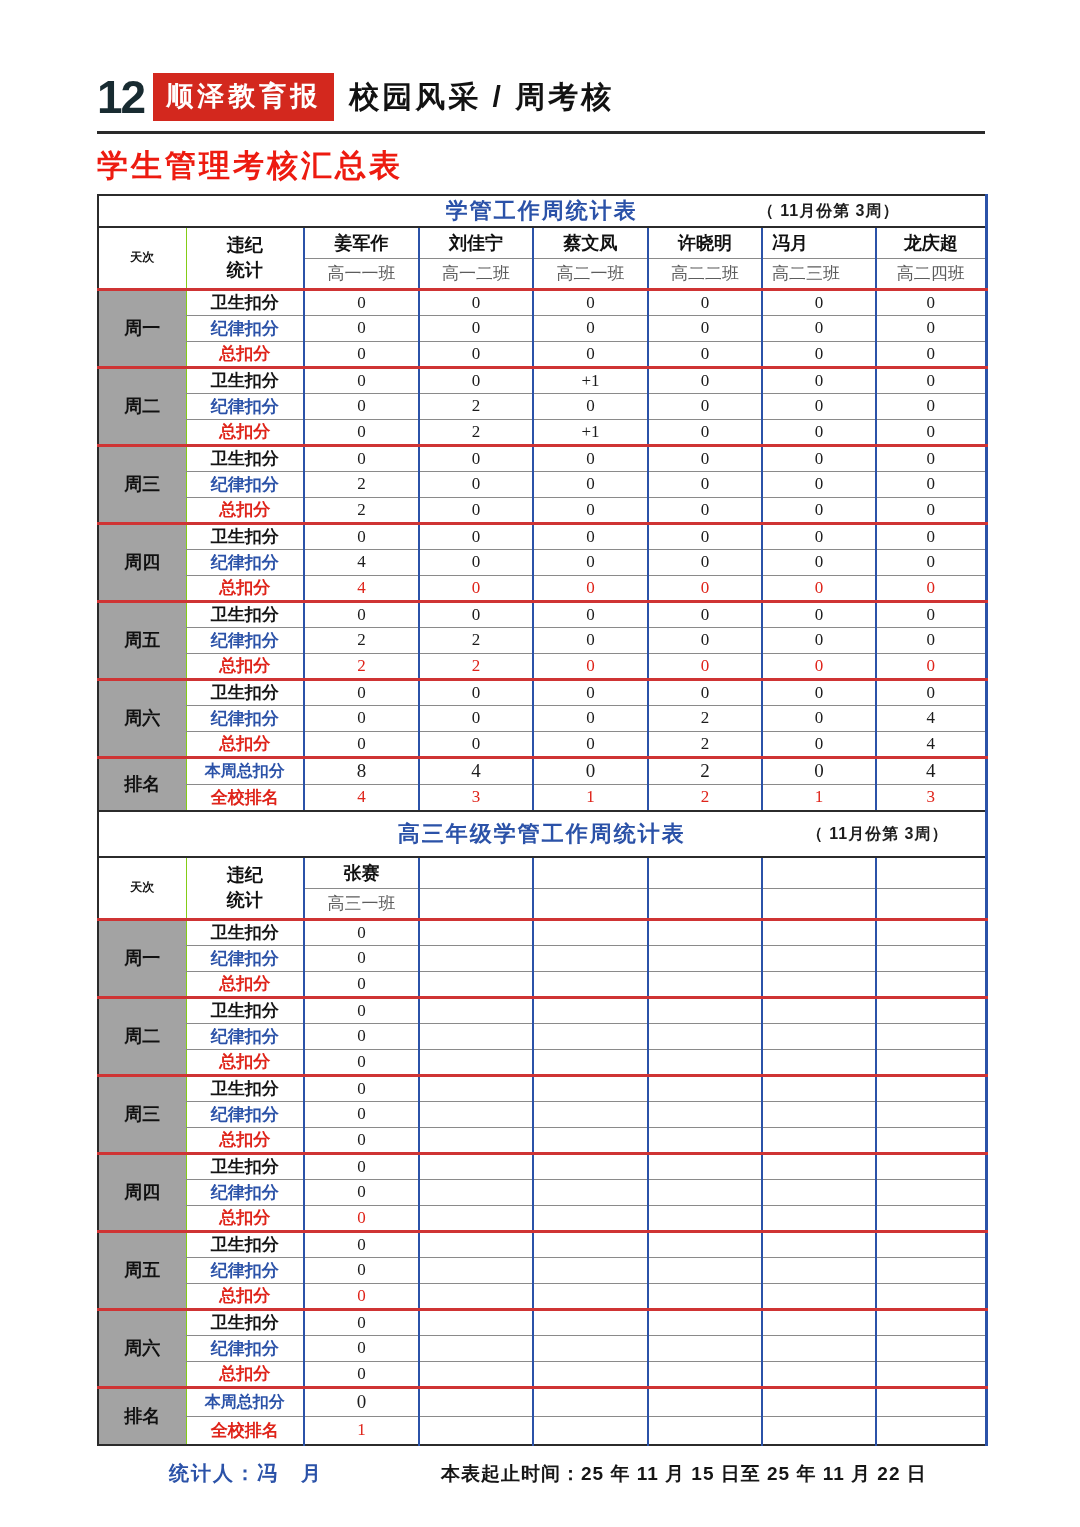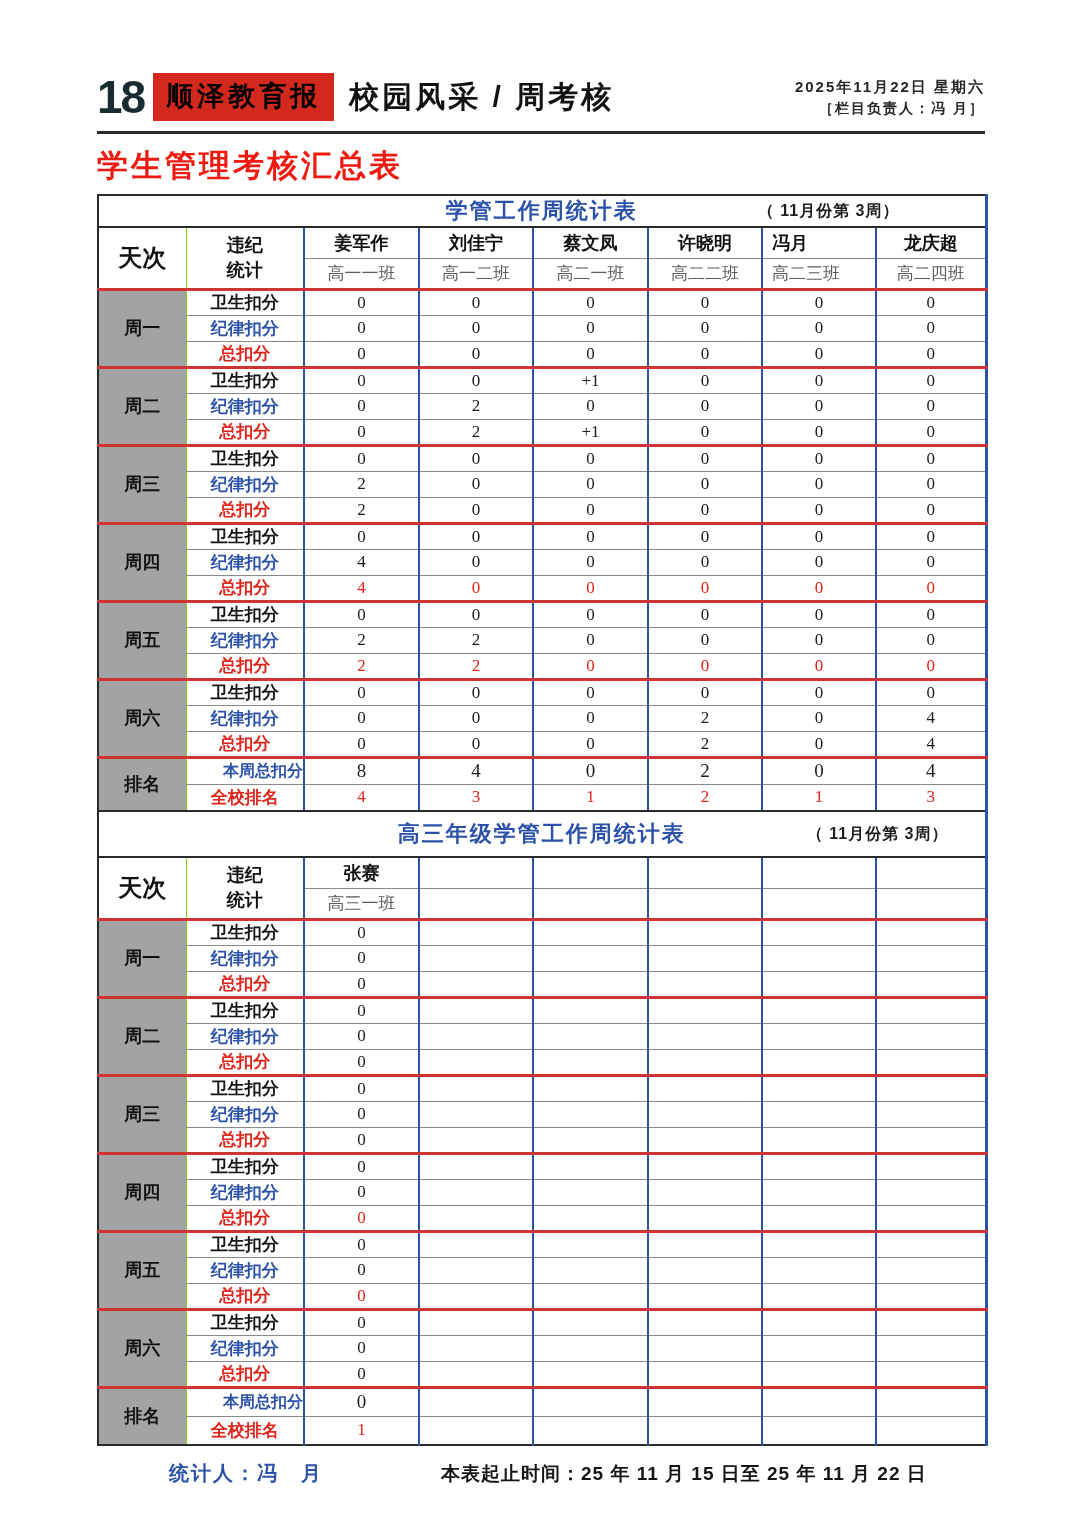--- a/index.html
+++ b/index.html
@@ -14,21 +14,21 @@
   body{
     width:1080px;height:1527px;background:#ffffff;overflow:hidden;
     font-family:"Liberation Sans","DejaVu Sans",sans-serif;color:#111;
   }
   .content{width:888px;margin-left:97px;padding-top:72px;}
 
   
   .masthead{display:flex;align-items:center;height:50px;}
   .page-num{font-size:46px;font-weight:bold;color:#182b31;line-height:1;letter-spacing:-2px;}
   .logo-box{
-    background:#d3281e;color:#000000;font-size:27px;font-weight:bold;
+    background:#d3281e;color:#ffffff;font-size:27px;font-weight:bold;
     font-family:"Liberation Serif","DejaVu Serif",serif;
     padding:5px 13px 7px 13px;margin-left:9px;letter-spacing:4px;white-space:nowrap;
   }
   .section-title{font-size:30px;font-weight:bold;color:#121212;margin-left:15px;letter-spacing:3px;white-space:nowrap;}
   .date-block{margin-left:auto;text-align:right;color:#262626;line-height:1.55;}
   .date-line{font-size:15px;letter-spacing:2px;font-weight:bold;}
   .editor-line{font-size:14px;letter-spacing:2px;font-weight:bold;}
   .rule{border-top:3px solid #2a2a2a;margin-top:9px;}
 
   
@@ -52,59 +52,55 @@
 
   tr.r-title td{height:30px;}
   tr.r-title2 td{height:46px;}
   .ttl{position:relative;border-bottom:2px solid var(--dark);}
   .ttl-main{color:var(--blue);font-size:22px;font-weight:bold;letter-spacing:2px;}
   .ttl-note{position:absolute;top:50%;transform:translateY(-50%);font-size:16px;font-weight:bold;color:#1d1d1d;letter-spacing:1px;}
   .n1{right:85px;} .n2{right:36px;}
 
   tr.r-hname td{height:31px;}
   tr.r-hclass td{height:31px;}
-  .dayhead{font-size:24px;font-weight:bold;}
+  .dayhead{font-size:12px;font-weight:bold;}
   .statcell{font-size:18px;font-weight:bold;line-height:1.4;}
   .hname{font-size:18px;font-weight:bold;border-bottom:1px solid var(--line-gray);}
   .hclass{font-size:17px;color:#5c5c5c;}
   .al{text-align:left;padding-left:9px;}
 
   tr.r-d td{height:26px;}
   tr.r-rank td{height:27px;}
   tr.r-rank2 td{height:29px;}
 
   .day{font-size:18px;font-weight:bold;background:#a3a3a3;}
   .lab{font-size:17px;font-weight:bold;}
   .lh{color:#141414;}
   .ld{color:var(--blue);}
   .lt{color:var(--red);}
-  .lwt{color:var(--blue);font-size:16px;text-align:right;}
+  .lwt{color:var(--blue);font-size:16px;}
   .lsr{color:var(--red);}
   .val{font-family:"Liberation Serif","DejaVu Serif",serif;font-size:17px;color:#1c1c1c;}
   .wt{font-size:19px;}
   .rt{color:var(--red);}
 
   
   .foot{display:flex;align-items:baseline;margin-top:14px;text-align:center;}
   .stat-person{color:var(--blue);font-size:20px;font-weight:bold;margin-left:72px;letter-spacing:2px;}
   .time-note{font-size:19px;font-weight:bold;color:#161616;margin-left:118px;letter-spacing:1px;}
 </style>
 </head>
 <body>
 
 <div class="content">
 
   <div class="masthead">
-    <span class="page-num">18</span>
+    <span class="page-num">12</span>
     <span class="logo-box">顺泽教育报</span>
     <span class="section-title">校园风采 / 周考核</span>
-    <div class="date-block">
-      <div class="date-line">2025年11月22日 星期六</div>
-      <div class="editor-line">［栏目负责人：冯 月］</div>
-    </div>
   </div>
   <div class="rule"></div>
 
   <div class="main-title">学生管理考核汇总表</div>
 
   <table class="report" id="report-table">
     <colgroup>
       <col style="width:88px">
         <col style="width:118px">
         <col style="width:115px">

